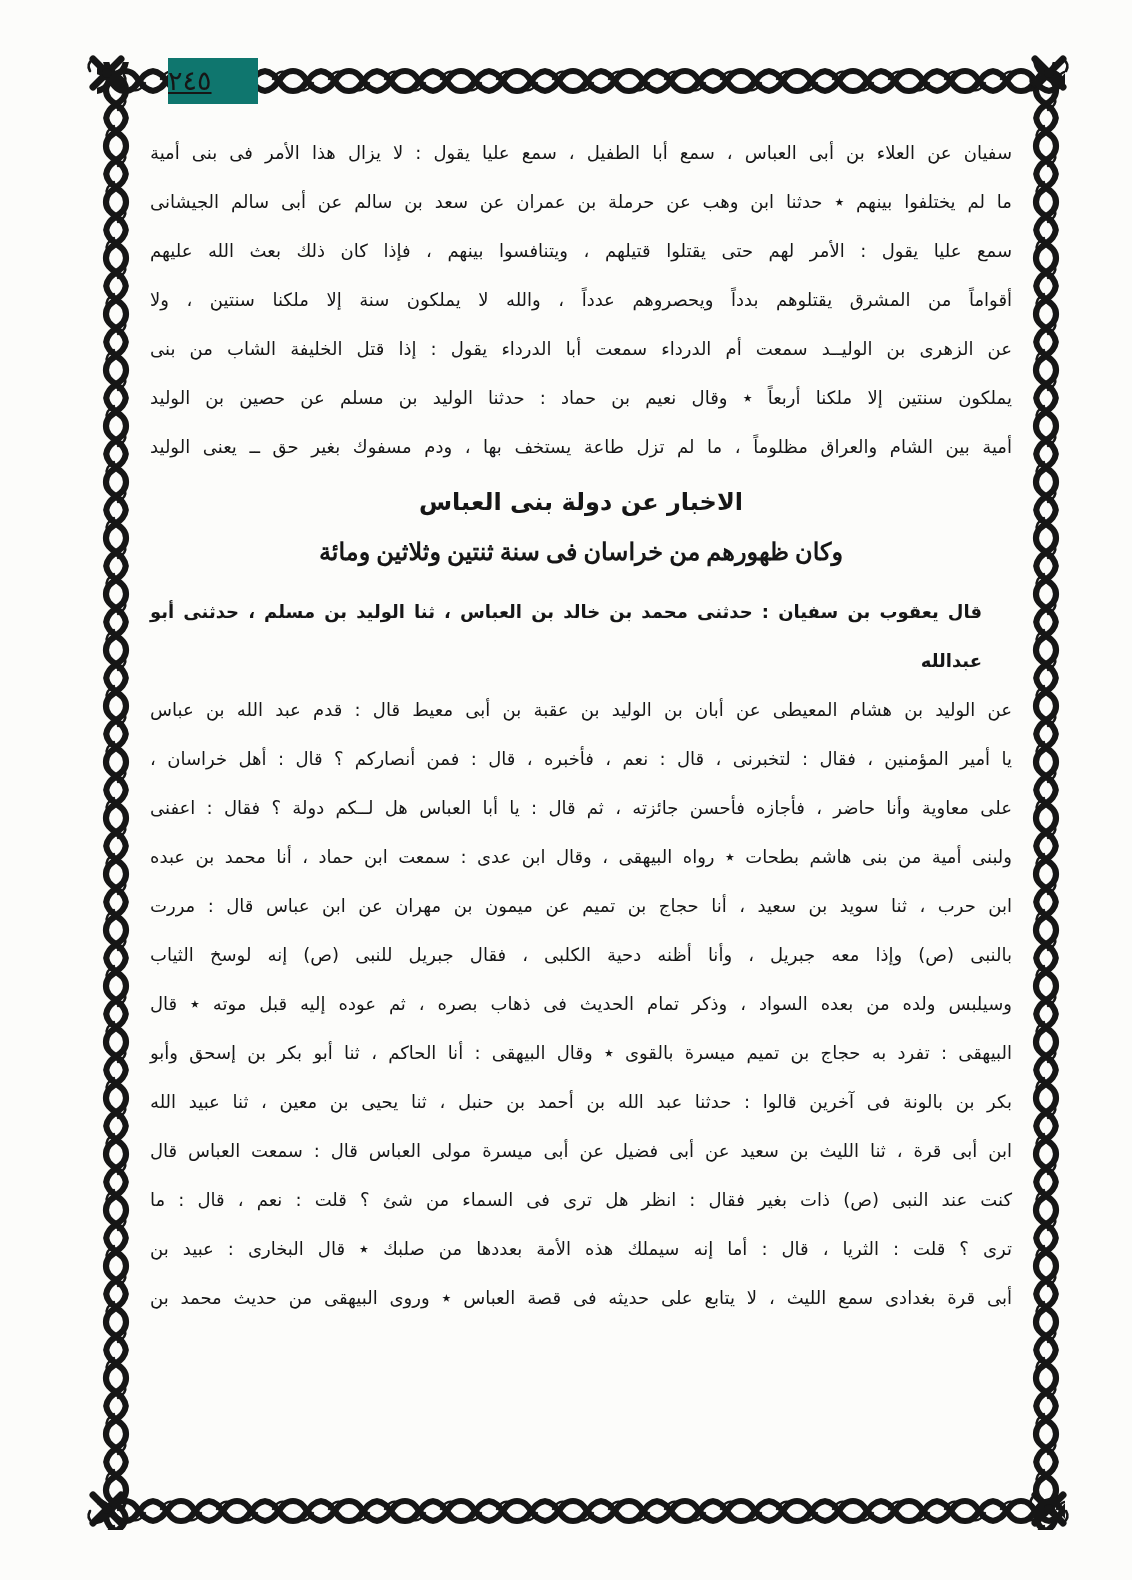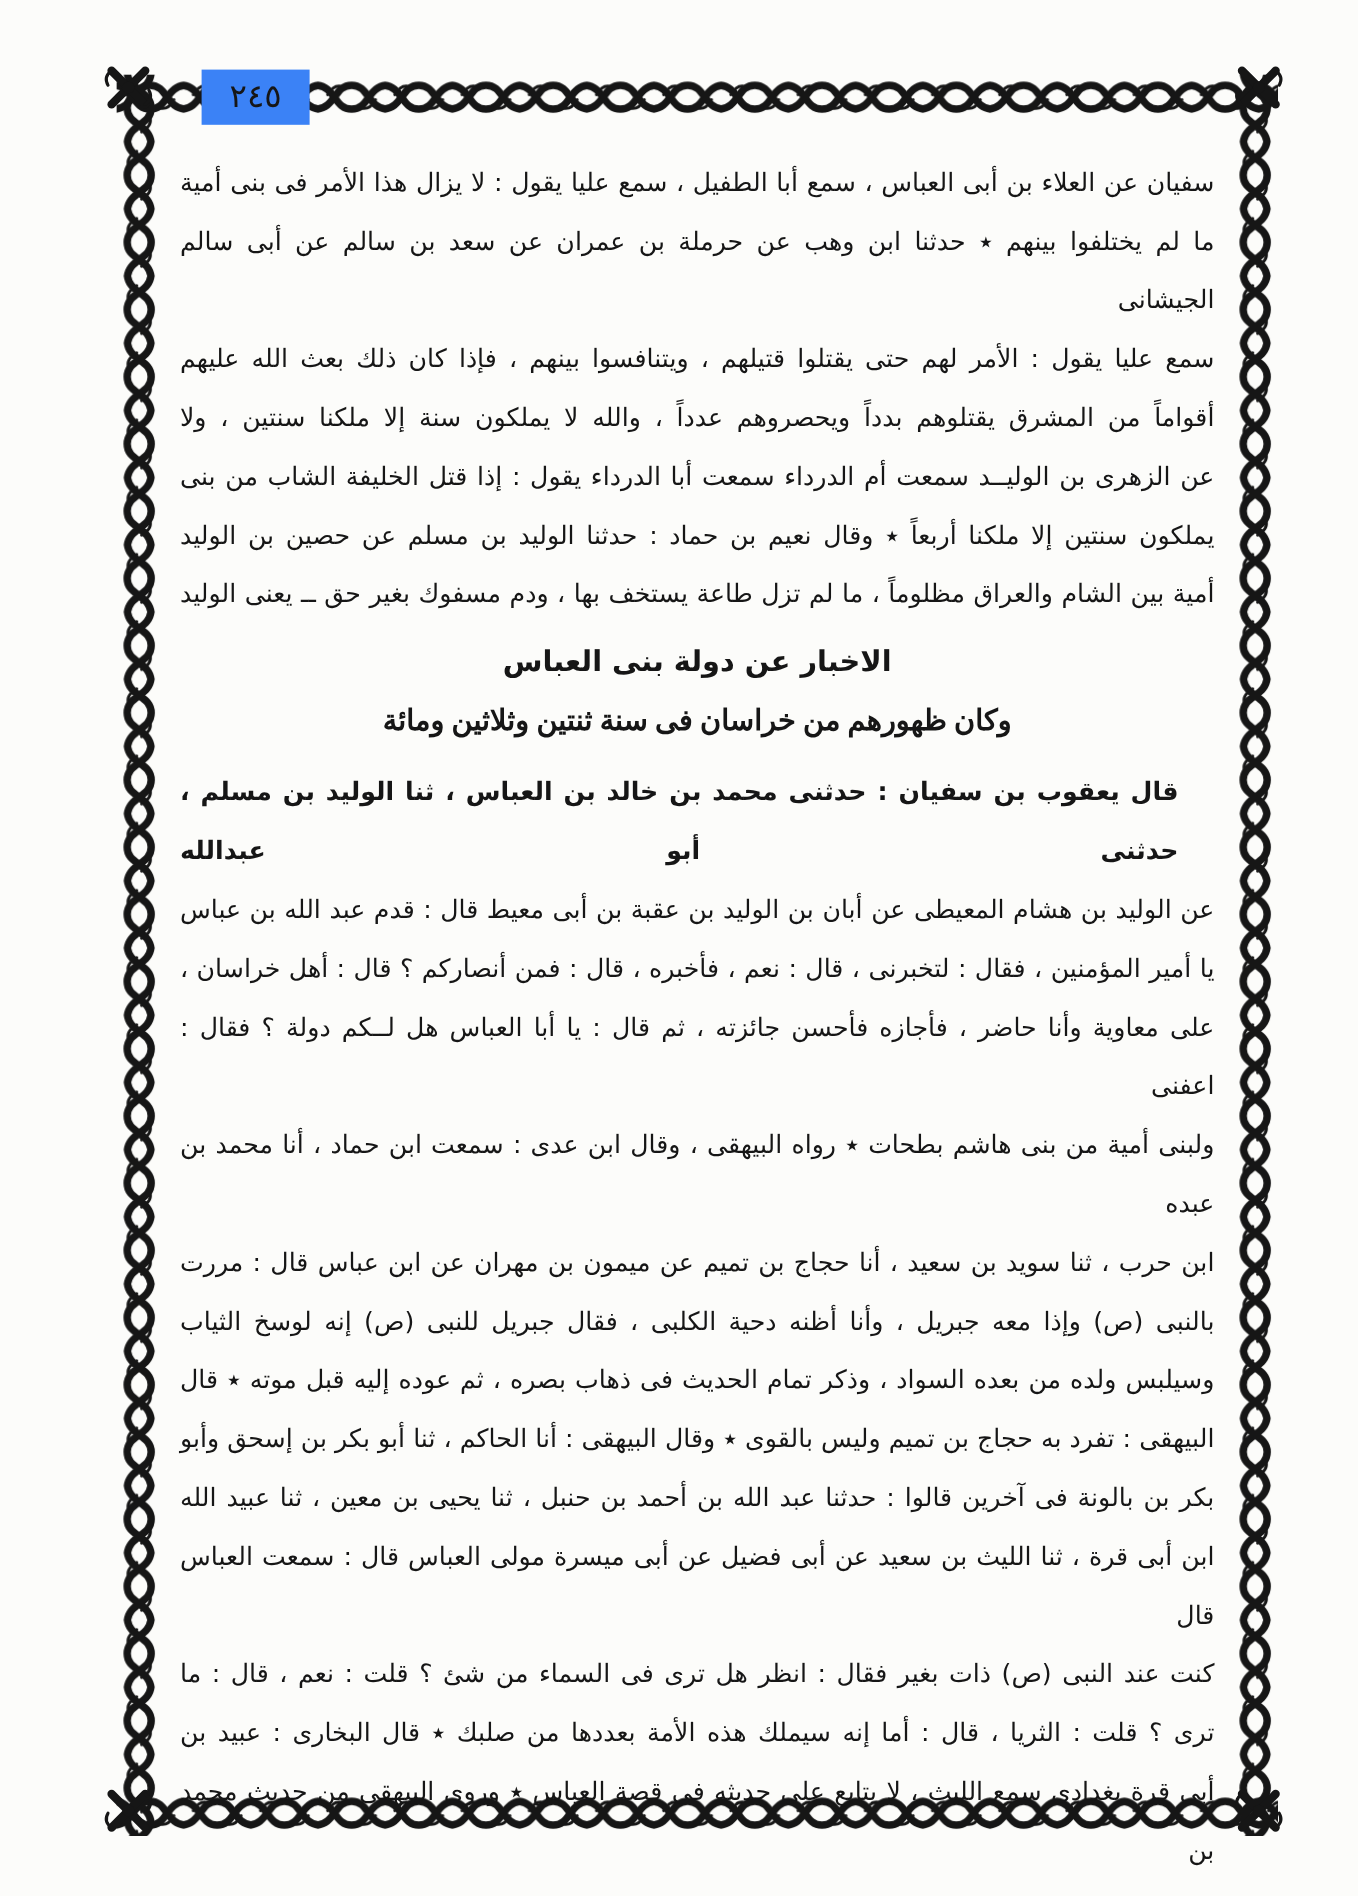--- a/index.html
+++ b/index.html
@@ -18,37 +18,38 @@
   .strip-right  { left: 1027px;top: 62px;   }
   .corner-tl { left: 84px;   top: 50px;   }
   .corner-tr { left: 1026px; top: 50px;   }
   .corner-bl { left: 84px;   top: 1486px; }
   .corner-br { left: 1026px; top: 1486px; }
 
   .page-number {
     position: absolute;
     left: 168px; top: 58px;
     width: 90px; height: 46px;
-    background: #3b82f6;
-    text-align: center;
+    background: #0f766e;
+    text-align: left;
     line-height: 46px;
     font-size: 27px;
     letter-spacing: 2px;
     direction: rtl;
+    text-decoration: underline;
   }
 
   .text-block {
     position: absolute;
     left: 150px; top: 128px;
     width: 862px;
     direction: rtl;
     unicode-bidi: embed;
   }
   .line {
-    font-size: 21px;
+    font-size: 18px;
     line-height: 49px;
     text-align: justify;
     text-align-last: justify;
     -moz-text-align-last: justify;
     white-space: normal;
   }
   .line--end {
     text-align-last: right;
     -moz-text-align-last: right;
   }
@@ -185,20 +186,20 @@
   <div class="heading heading--second">وكان ظهورهم من خراسان فى سنة ثنتين وثلاثين ومائة</div>
 
   <div class="line line--indent">قال يعقوب بن سفيان : حدثنى محمد بن خالد بن العباس ، ثنا الوليد بن مسلم ، حدثنى أبو عبدالله</div>
   <div class="line">عن الوليد بن هشام المعيطى عن أبان بن الوليد بن عقبة بن أبى معيط قال : قدم عبد الله بن عباس</div>
   <div class="line">يا أمير المؤمنين ، فقال : لتخبرنى ، قال : نعم ، فأخبره ، قال : فمن أنصاركم ؟ قال : أهل خراسان ،</div>
   <div class="line">على معاوية وأنا حاضر ، فأجازه فأحسن جائزته ، ثم قال : يا أبا العباس هل لــكم دولة ؟ فقال : اعفنى</div>
   <div class="line">ولبنى أمية من بنى هاشم بطحات ٭ رواه البيهقى ، وقال ابن عدى : سمعت ابن حماد ، أنا محمد بن عبده</div>
   <div class="line">ابن حرب ، ثنا سويد بن سعيد ، أنا حجاج بن تميم عن ميمون بن مهران عن ابن عباس قال : مررت</div>
   <div class="line">بالنبى (ص) وإذا معه جبريل ، وأنا أظنه دحية الكلبى ، فقال جبريل للنبى (ص) إنه لوسخ الثياب</div>
   <div class="line">وسيلبس ولده من بعده السواد ، وذكر تمام الحديث فى ذهاب بصره ، ثم عوده إليه قبل موته ٭ قال</div>
-  <div class="line">البيهقى : تفرد به حجاج بن تميم وليس بالقوى ٭ وقال البيهقى : أنا الحاكم ، ثنا أبو بكر بن إسحق وأبو</div>
+  <div class="line">البيهقى : تفرد به حجاج بن تميم ميسرة بالقوى ٭ وقال البيهقى : أنا الحاكم ، ثنا أبو بكر بن إسحق وأبو</div>
   <div class="line">بكر بن بالونة فى آخرين قالوا : حدثنا عبد الله بن أحمد بن حنبل ، ثنا يحيى بن معين ، ثنا عبيد الله</div>
   <div class="line">ابن أبى قرة ، ثنا الليث بن سعيد عن أبى فضيل عن أبى ميسرة مولى العباس قال : سمعت العباس قال</div>
   <div class="line">كنت عند النبى (ص) ذات بغير فقال : انظر هل ترى فى السماء من شئ ؟ قلت : نعم ، قال : ما</div>
   <div class="line">ترى ؟ قلت : الثريا ، قال : أما إنه سيملك هذه الأمة بعددها من صلبك ٭ قال البخارى : عبيد بن</div>
   <div class="line">أبى قرة بغدادى سمع الليث ، لا يتابع على حديثه فى قصة العباس ٭ وروى البيهقى من حديث محمد بن</div>
 
 </div>
 
 </body></html>

